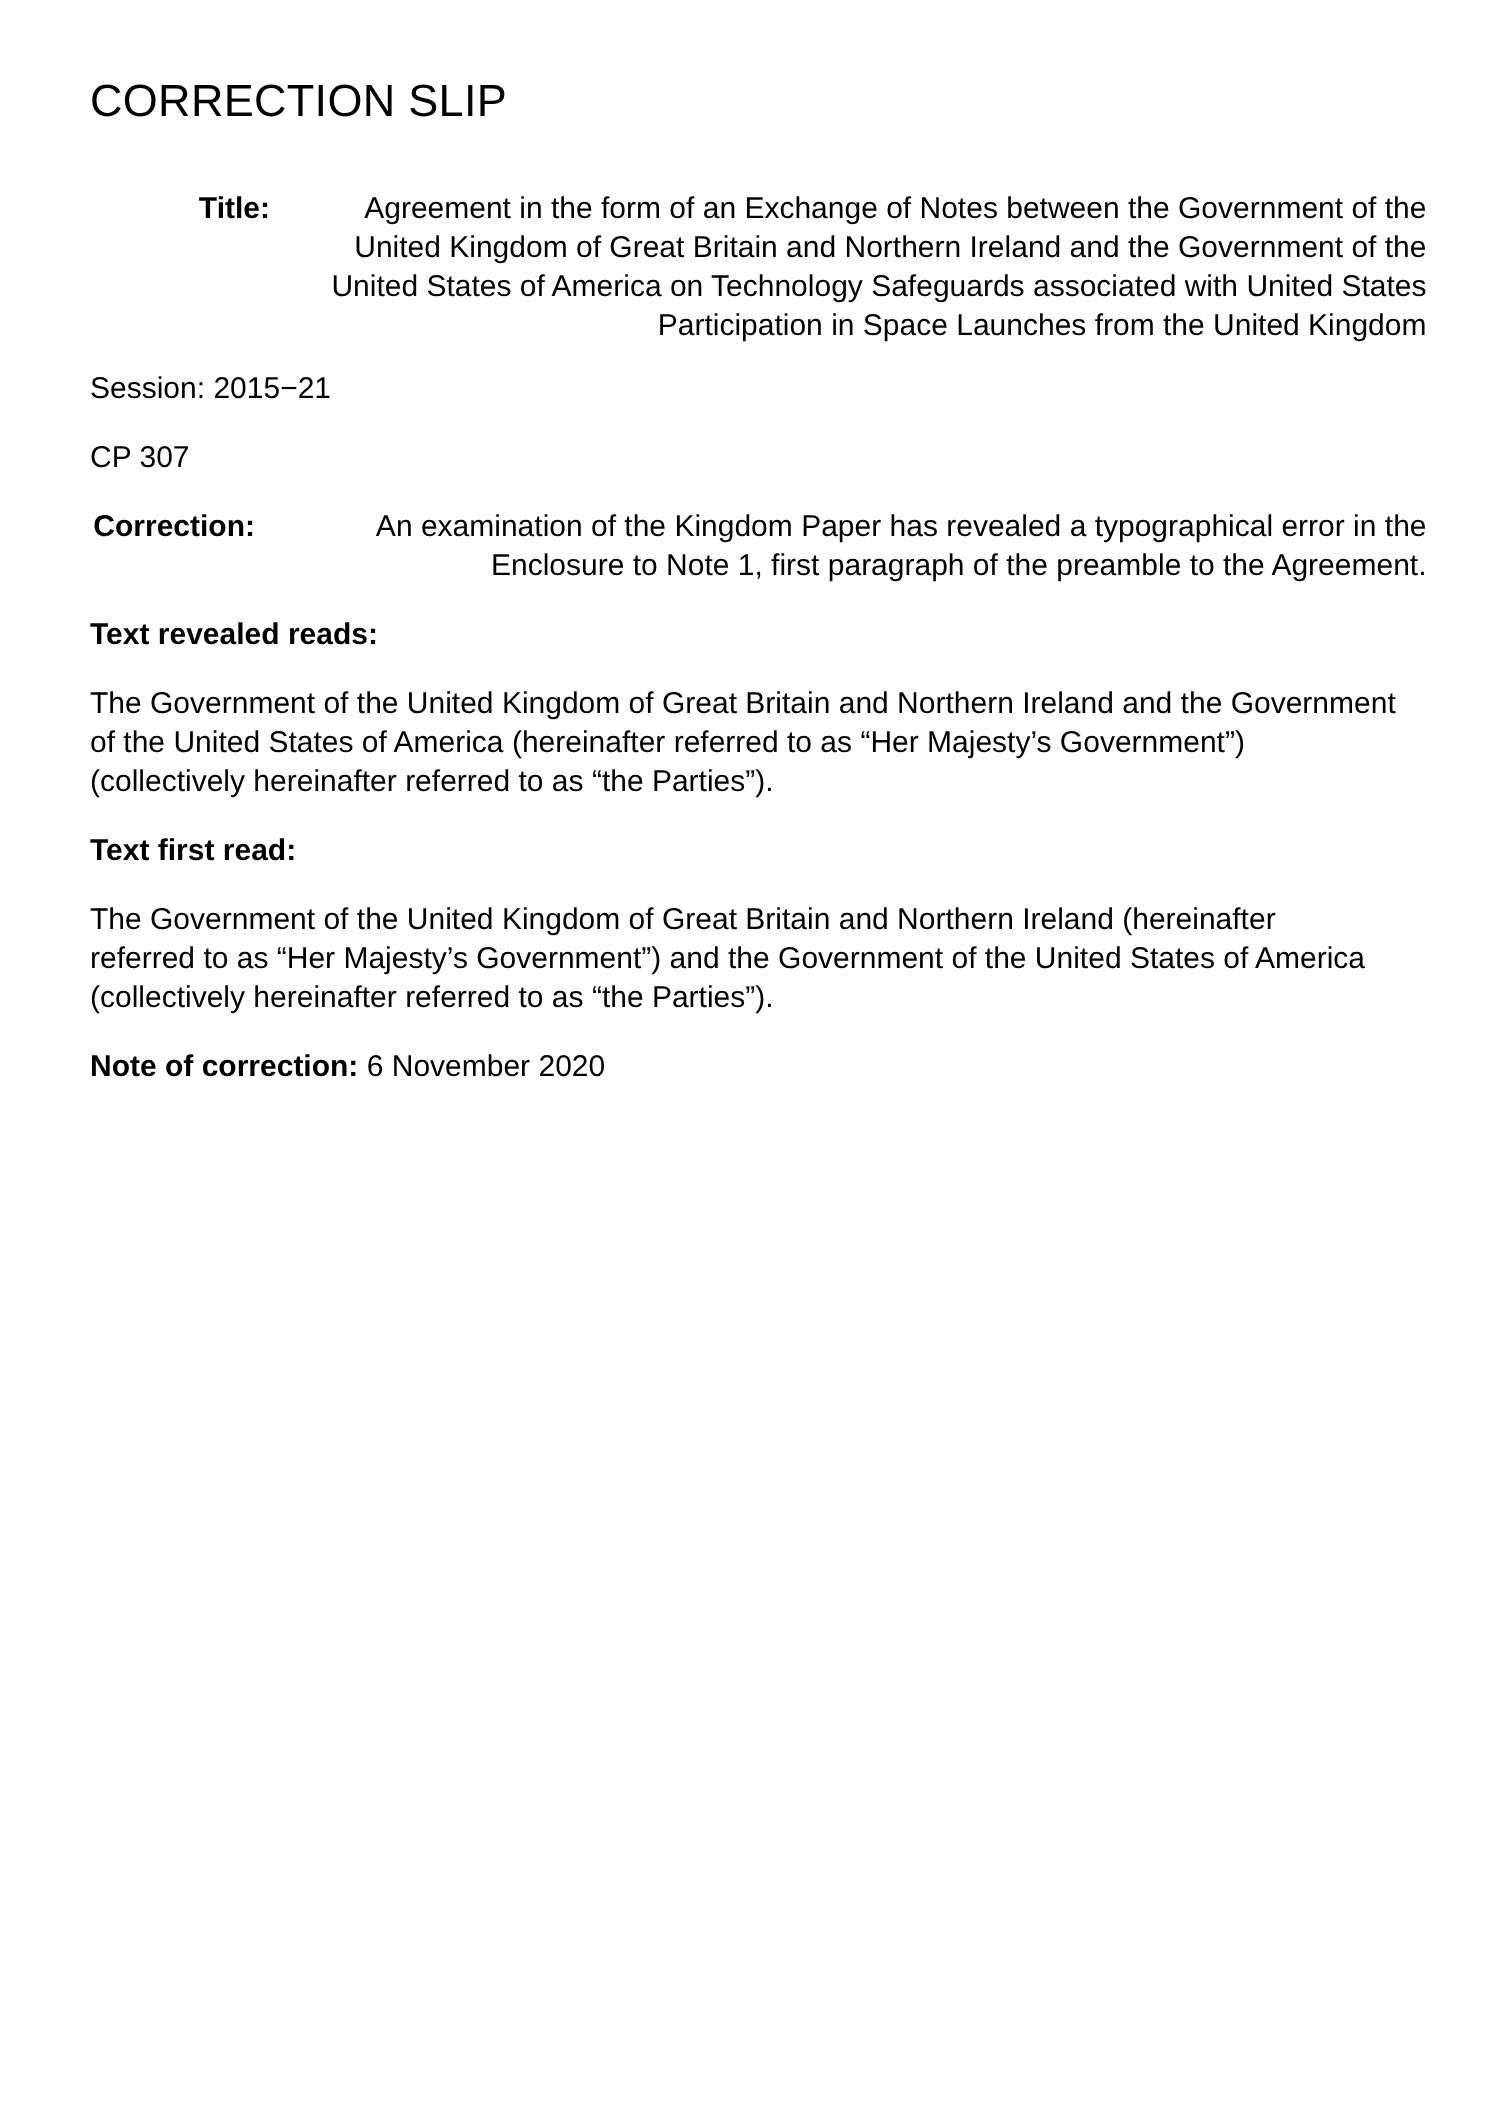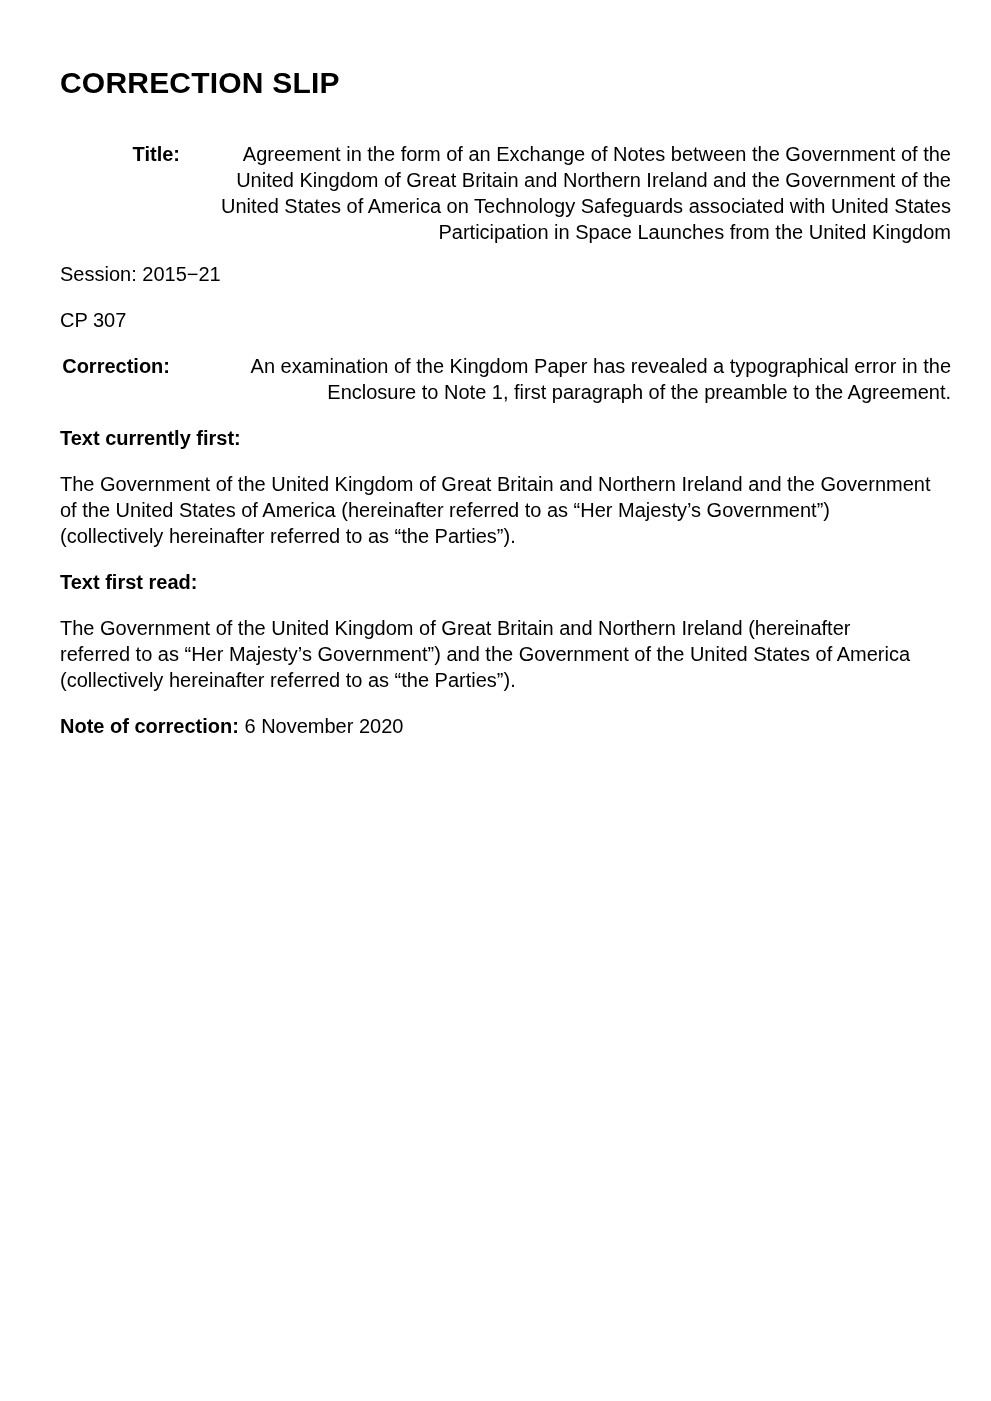--- a/index.html
+++ b/index.html
@@ -20,22 +20,22 @@
   .page {
     box-sizing: border-box;
     width: 991px;
     height: 1401px;
     padding: 50px 40px 0 60px;
     background: #ffffff;
   }
   .doc-heading {
     font-size: 30px;
     line-height: 36px;
-    font-weight: bold;
-    margin: 15px 0 40px 0;
+    font-weight: normal;
+    margin: 0 0 40px 0;
     letter-spacing: 0.2px;
   }
   .block {
     margin: 0 0 20px 0;
   }
   .multiline {
     white-space: pre;
   }
   .label-row {
     display: grid;
@@ -71,21 +71,21 @@
 
   <div class="block">CP 307</div>
 
 
   <div class="label-row correction-row block">
     <span class="bold">Correction:</span>
     <span class="multiline">An examination of the Kingdom Paper has revealed a typographical error in the
 Enclosure to Note 1, first paragraph of the preamble to the Agreement.</span>
   </div>
 
-  <div class="block bold">Text currently first:</div>
+  <div class="block bold">Text revealed reads:</div>
 
   <div class="block multiline">The Government of the United Kingdom of Great Britain and Northern Ireland and the Government
 of the United States of America (hereinafter referred to as “Her Majesty’s Government”)
 (collectively hereinafter referred to as “the Parties”).</div>
 
   <div class="block bold">Text first read:</div>
 
   <div class="block multiline">The Government of the United Kingdom of Great Britain and Northern Ireland (hereinafter
 referred to as “Her Majesty’s Government”) and the Government of the United States of America
 (collectively hereinafter referred to as “the Parties”).</div>

